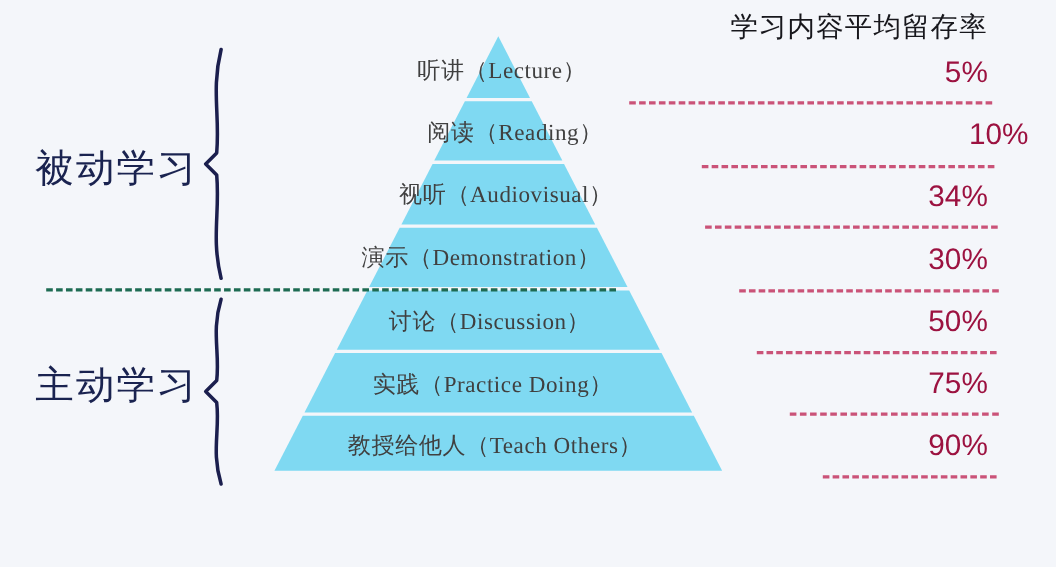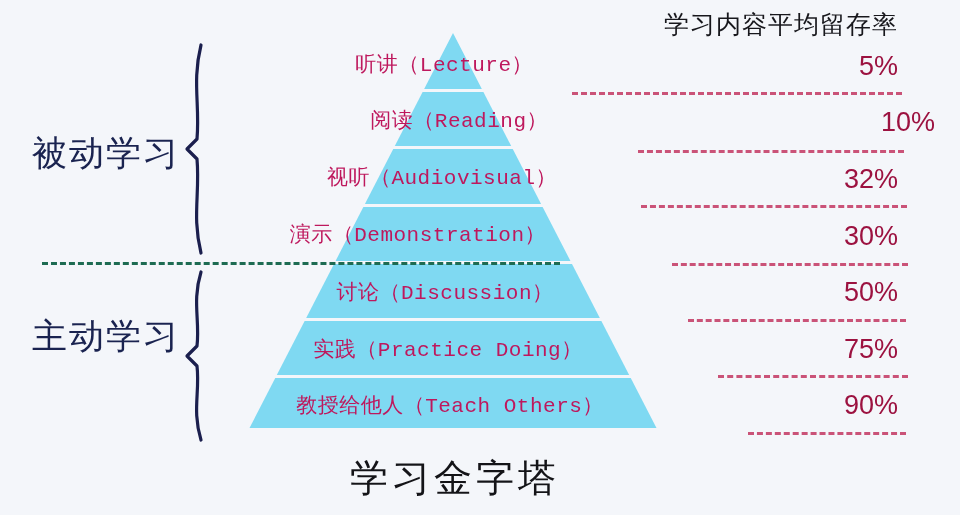--- a/index.html
+++ b/index.html
@@ -12,24 +12,24 @@
   }
   #stage{position:absolute;left:0;top:0;width:960px;height:515px;}
 
   
   .pyr-svg{position:absolute;left:0;top:0;width:960px;height:515px;pointer-events:none;}
 
   
   .layer-label{
     position:absolute;
     white-space:nowrap;
-    color:#be185d;
+    color:#404040;
     font-size:21px;
     letter-spacing:.5px;
-    font-family:Liberation Mono, monospace;
+    font-family:Liberation Serif, serif;
     transform:translate(-100%,-50%);
   }
   .layer-label.ctr{transform:translate(-50%,-50%);}
 
   
   .group-label{
     position:absolute;
     color:#1a2350;
     font-size:35px;
     letter-spacing:2px;
@@ -105,42 +105,41 @@
       <div class="layer-label" style="left: 548px; top: 120px;">阅读（Reading）</div>
       <div class="layer-label" style="left: 557px; top: 177px;">视听（Audiovisual）</div>
       <div class="layer-label" style="left: 546px; top: 234px;">演示（Demonstration）</div>
       <div class="layer-label ctr" style="left: 445px; top: 292px;">讨论（Discussion）</div>
       <div class="layer-label ctr" style="left: 448px; top: 349px;">实践（Practice Doing）</div>
       <div class="layer-label ctr" style="left: 450px; top: 405px;">教授给他人（Teach Others）</div>
     </div>
 
   <div id="group-labels">
       <div class="group-label" style="left: 106px; top: 153px;">被动学习</div>
-      <div class="group-label" style="left: 106px; top: 336px;">主动学习</div>
+      <div class="group-label" style="left: 106px; top: 350px;">主动学习</div>
     </div>
 
   <div class="dash-green" id="divider" style="left: 42px; top: 262px; width: 518px; border-top-color: rgb(29, 107, 82);"></div>
 
   <div>
     <div class="ret-header" id="ret-header" style="left: 898px; top: 8px;">学习内容平均留存率</div>
     <div id="ret-values">
         <div class="pct" style="left: 898px; top: 66px;">5%</div>
         <div class="pct" style="left: 898px; top: 122px; margin-left: 37px;">10%</div>
-        <div class="pct" style="left: 898px; top: 179px;">32%</div>
+        <div class="pct" style="left: 898px; top: 179px;">34%</div>
         <div class="pct" style="left: 898px; top: 236px;">30%</div>
         <div class="pct" style="left: 898px; top: 292px;">50%</div>
         <div class="pct" style="left: 898px; top: 349px;">75%</div>
         <div class="pct" style="left: 898px; top: 405px;">90%</div>
       </div>
     <div id="ret-dashes">
         <div class="dash-red" style="left: 572px; top: 92px; width: 330px; border-top-color: rgb(194, 48, 92);"></div>
         <div class="dash-red" style="left: 638px; top: 150px; width: 266px; border-top-color: rgb(194, 48, 92);"></div>
         <div class="dash-red" style="left: 641px; top: 205px; width: 266px; border-top-color: rgb(194, 48, 92);"></div>
         <div class="dash-red" style="left: 672px; top: 263px; width: 236px; border-top-color: rgb(194, 48, 92);"></div>
         <div class="dash-red" style="left: 688px; top: 319px; width: 218px; border-top-color: rgb(194, 48, 92);"></div>
         <div class="dash-red" style="left: 718px; top: 375px; width: 190px; border-top-color: rgb(194, 48, 92);"></div>
         <div class="dash-red" style="left: 748px; top: 432px; width: 158px; border-top-color: rgb(194, 48, 92);"></div>
       </div>
   </div>
 
-  <div class="main-title" id="main-title" style="left: 455px; top: 478px;">学习金字塔</div>
 
 </div>
 
 </body></html>

